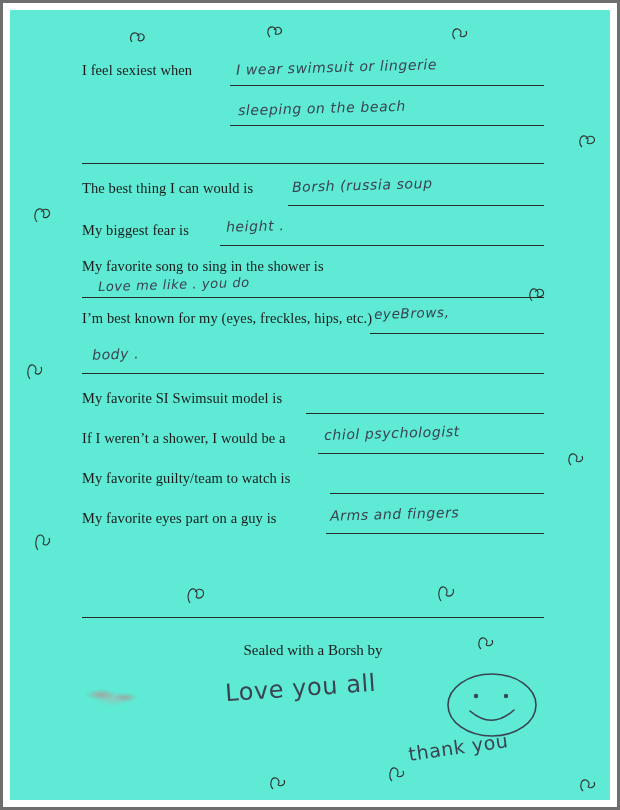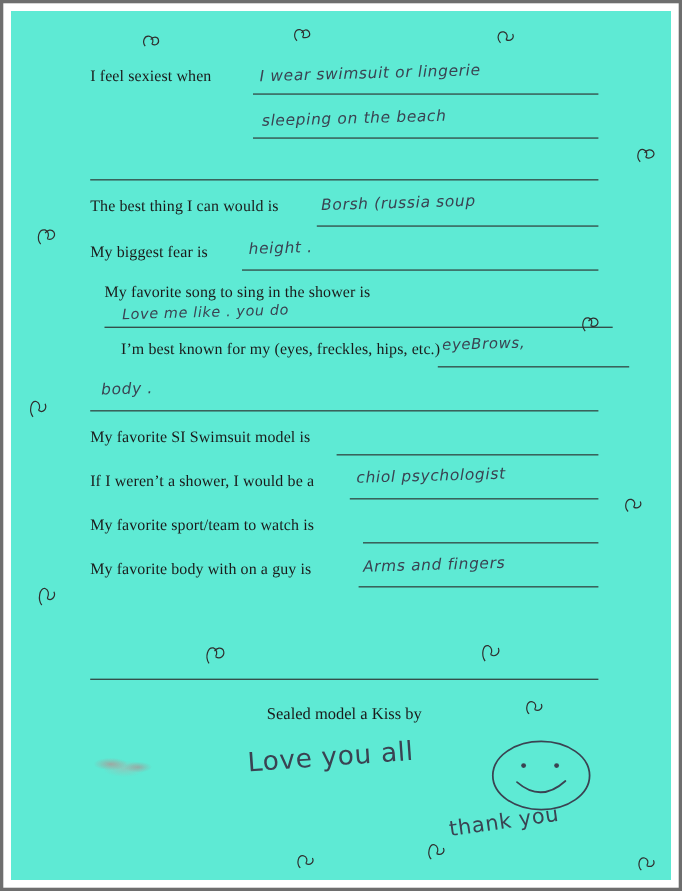--- a/index.html
+++ b/index.html
@@ -136,27 +136,27 @@
         <span class="rule" style="left:206px; width:256px;"></span>
         <span class="hand sk" style="left:210px; top:1px; font-size:14px;">Borsh  (russia  soup</span>
       </div>
 
       <div class="row" style="height:36px;">
         <span class="prompt">My biggest fear is</span>
         <span class="rule" style="left:138px; width:324px;"></span>
         <span class="hand sk" style="left:144px; top:0px; font-size:14px;">height .</span>
       </div>
 
-      <div class="row" style="height:44px;margin-left:13px;">
+      <div class="row" style="height:44px;">
         <span class="prompt" style="top:0px;">My favorite song to sing in the shower is</span>
         <span class="rule" style="left:0px; width:462px; bottom:4px;"></span>
         <span class="hand sk" style="left:16px; top:19px; font-size:13px;">Love  me  like . you  do</span>
       </div>
 
-      <div class="row" style="height:36px;margin-left:28px;">
+      <div class="row" style="height:36px;">
         <span class="prompt">I’m best known for my (eyes, freckles, hips, etc.)</span>
         <span class="rule" style="left:288px; width:174px;"></span>
         <span class="hand sk" style="left:292px; top:-1px; font-size:13.5px;">eyeBrows,</span>
       </div>
 
       <div class="row" style="height:36px;">
         <span class="prompt"></span>
         <span class="rule" style="left:0px; width:462px;"></span>
         <span class="hand sk" style="left:10px; top:0px; font-size:14px;">body .</span>
       </div>
@@ -167,36 +167,36 @@
         <span class="hand sk" style="left:230px; top:1px;"></span>
       </div>
 
       <div class="row" style="height:36px;">
         <span class="prompt">If I weren’t a shower, I would be a</span>
         <span class="rule" style="left:236px; width:226px;"></span>
         <span class="hand sk" style="left:242px; top:-1px; font-size:14px;">chiol   psychologist</span>
       </div>
 
       <div class="row" style="height:36px;">
-        <span class="prompt">My favorite sport/team to watch is</span>
+        <span class="prompt">My favorite guilty/team to watch is</span>
         <span class="rule" style="left:248px; width:214px;"></span>
         <span class="hand sk" style="left:254px; top:1px;"></span>
       </div>
 
       <div class="row" style="height:36px;">
-        <span class="prompt">My favorite body with on a guy is</span>
+        <span class="prompt">My favorite eyes part on a guy is</span>
         <span class="rule" style="left:244px; width:218px;"></span>
         <span class="hand sk" style="left:248px; top:0px; font-size:14px;">Arms  and  fingers</span>
       </div>
 
       <div class="row" style="height:84px;">
         <span class="rule" style="left:0px; width:462px; bottom:12px;"></span>
       </div>
 
-      <span class="sealed" style="top:584px;">Sealed model a Kiss by</span>
+      <span class="sealed" style="top:584px;">Sealed with a Borsh by</span>
     </div>
 
     <div class="kiss"></div>
 
     <span class="hand" style="left:215px; top:665px; font-size:24px; transform:rotate(-4deg); line-height:1.05; white-space:normal; width:180px;">Love you all</span>
 
     <span class="hand" style="left:398px; top:726px; font-size:19px; transform:rotate(-8deg);">thank you</span>
 
     <div class="smiley">
       <svg width="104" height="74" viewBox="0 0 104 74">

